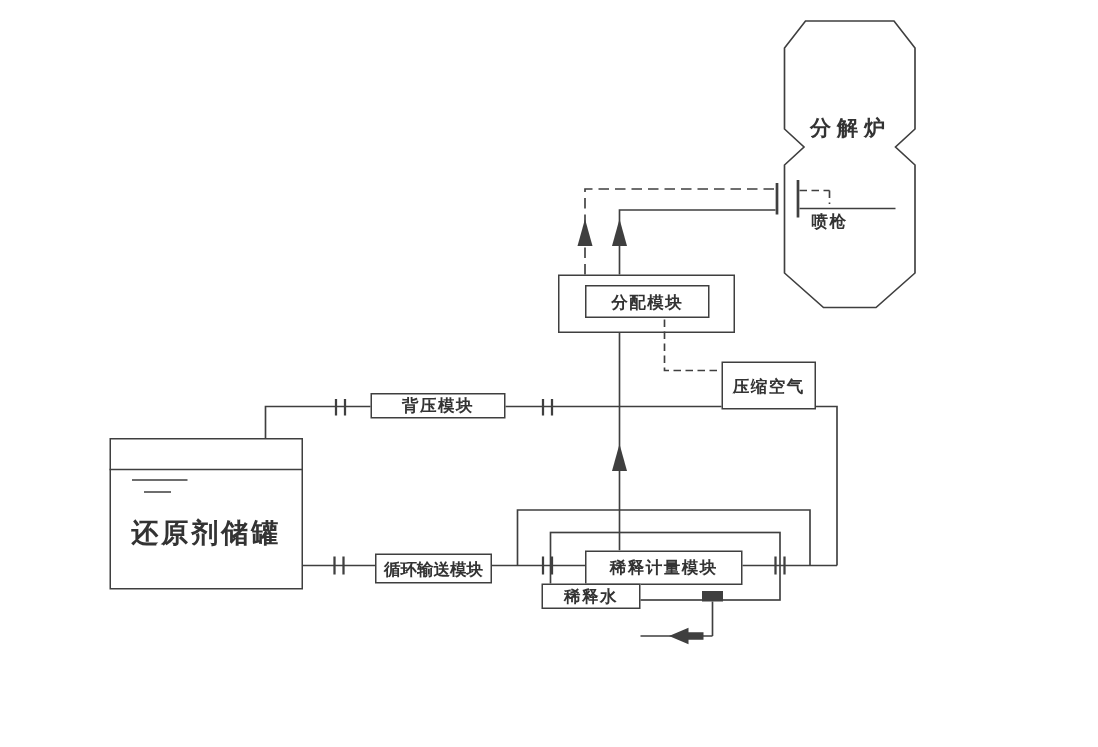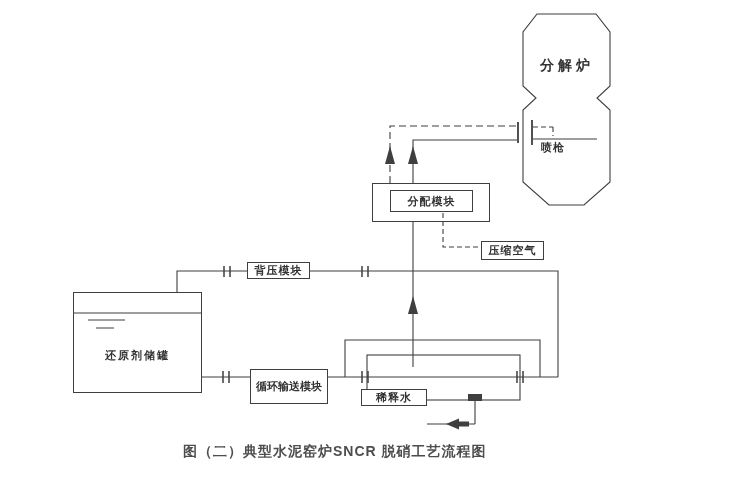--- a/index.html
+++ b/index.html
@@ -12,23 +12,23 @@
   .box{
     position:absolute;box-sizing:border-box;border:1px solid #3f3f3f;background:#ffffff;
     display:flex;align-items:center;justify-content:center;
     font-size:11px;font-weight:bold;color:#333333;letter-spacing:1px;white-space:nowrap;
   }
   .box.ghost{background:transparent;}
   .plainlabel{
     position:absolute;display:flex;align-items:center;justify-content:center;
     font-weight:bold;color:#333333;white-space:nowrap;
   }
-  .furnace-label{font-size:14px;letter-spacing:4px;}
+  .furnace-label{font-size:14px;letter-spacing:4px;margin-top:20px;}
   .lance-label{font-size:11px;letter-spacing:1px;}
-  .tank-label{font-size:11px;letter-spacing:2px;}
+  .tank-label{font-size:18px;letter-spacing:2px;}
   .caption{
     position:absolute;left:183px;top:443px;width:380px;height:20px;
     font-size:14px;font-weight:bold;color:#4d4d4d;letter-spacing:1px;white-space:nowrap;
   }
   svg .ln{stroke:#3f3f3f;stroke-width:1.1;fill:none;}
   svg .ln2{stroke:#3f3f3f;stroke-width:1.8;fill:none;}
   svg .dash{stroke:#3f3f3f;stroke-width:1.1;fill:none;stroke-dasharray:7 4;}
   svg .dash2{stroke:#3f3f3f;stroke-width:1.1;fill:none;stroke-dasharray:5 3;}
   svg .fill{fill:#3f3f3f;stroke:none;}
   svg .tick{stroke:#3f3f3f;stroke-width:1.5;fill:none;}
@@ -78,27 +78,27 @@
     <path class="fill" d="M446,424 L459,418.5 L459,421.5 H469 V426.5 H459 V429.5 Z"></path>
   </svg>
 
   <div class="plainlabel furnace-label" style="left:527px;top:56px;width:80px;height:20px;">分解炉</div>
 
   <div class="plainlabel lance-label" style="left:533px;top:140px;width:40px;height:15px;">喷枪</div>
 
   <div class="box ghost" style="left:372px;top:183px;width:118px;height:39px;"></div>
   <div class="box" style="left:390px;top:190px;width:83px;height:22px;">分配模块</div>
 
-  <div class="box" style="left:481px;top:241px;width:63px;height:19px;">压缩空气</div>
+  <div class="box" style="left:481px;top:241px;width:63px;height:32px;">压缩空气</div>
 
-  <div class="box" style="left:247px;top:262px;width:63px;height:17px;">背压模块</div>
+  <div class="box" style="left:247px;top:262px;width:90px;height:17px;">背压模块</div>
 
   <div class="box ghost" style="left:73px;top:292px;width:129px;height:101px;"></div>
   <div class="plainlabel tank-label" style="left:76px;top:342px;width:123px;height:26px;">还原剂储罐</div>
 
-  <div class="box" style="left:250px;top:369px;width:78px;height:35px;letter-spacing:0;">循环输送模块</div>
+  <div class="box" style="left:250px;top:369px;width:78px;height:20px;letter-spacing:0;">循环输送模块</div>
 
+  <div class="box" style="left:390px;top:367px;width:105px;height:23px;">稀释计量模块</div>
 
   <div class="box" style="left:361px;top:389px;width:66px;height:17px;">稀释水</div>
 
-  <div class="caption">图（二）典型水泥窑炉SNCR 脱硝工艺流程图</div>
 
 </div>
 
 </body></html>

